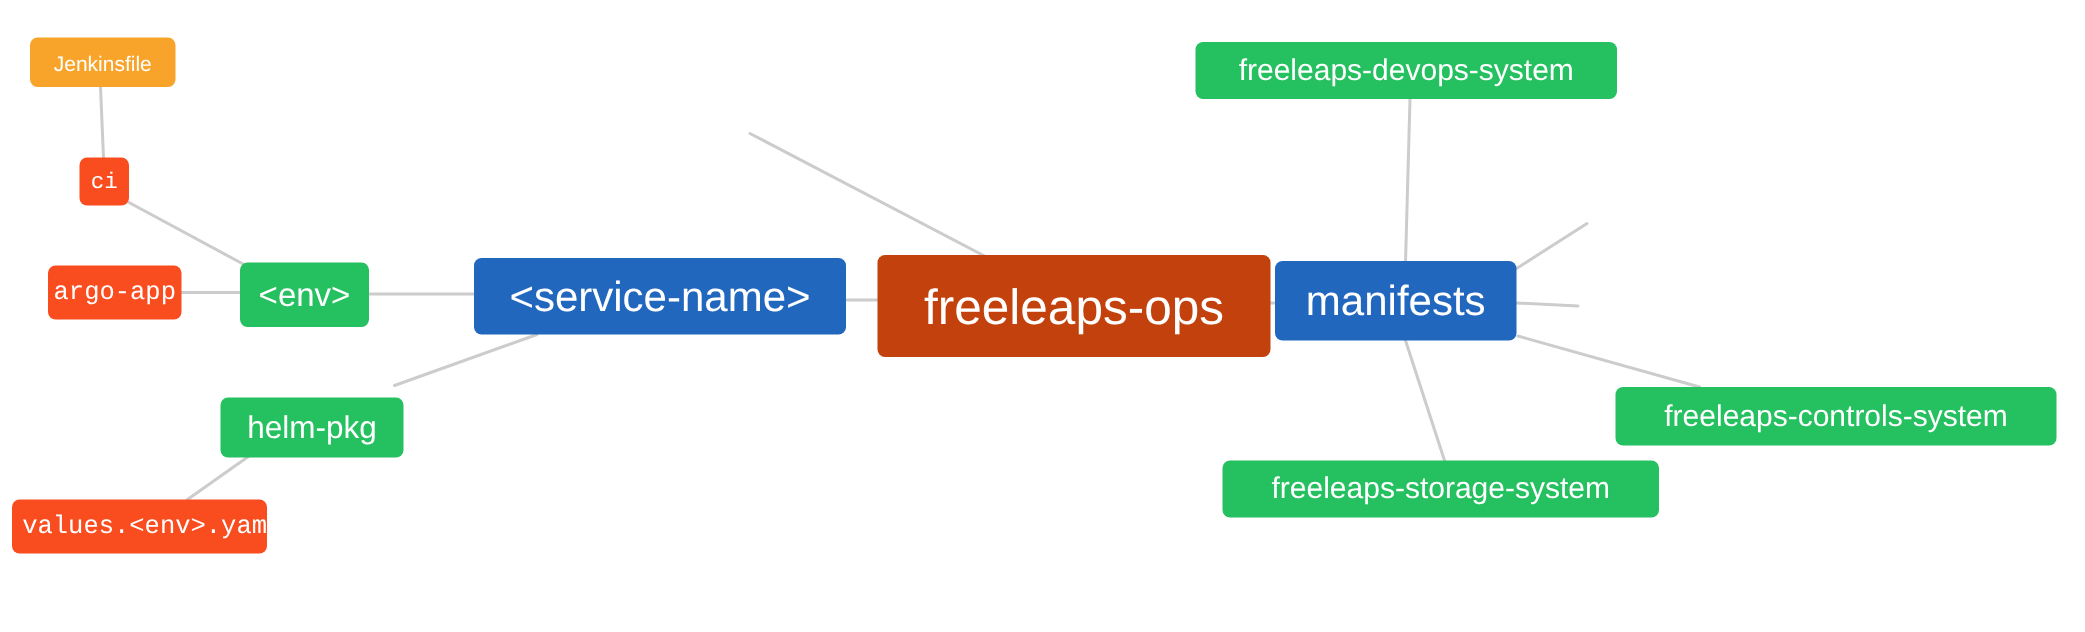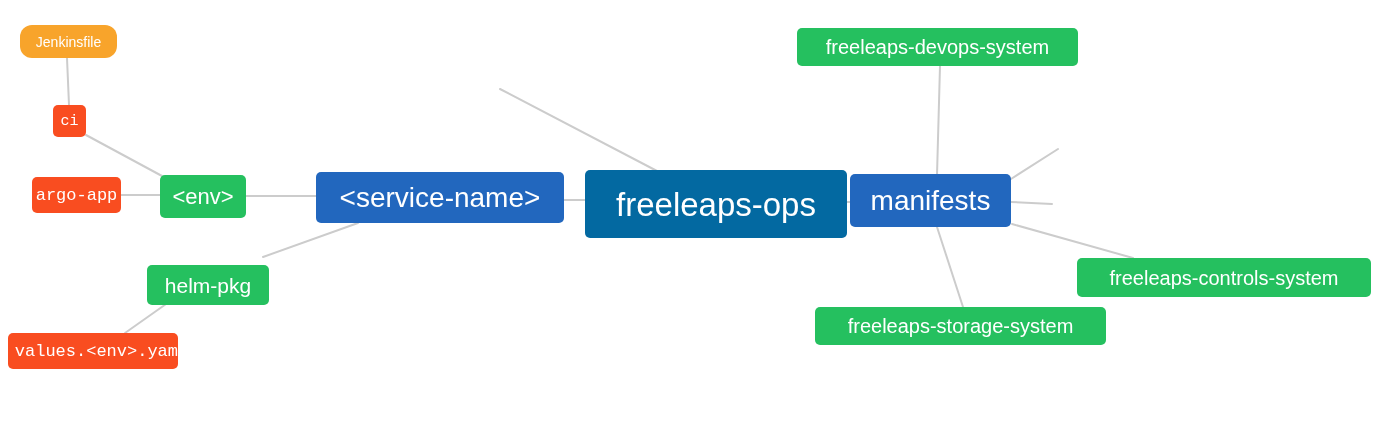--- a/index.html
+++ b/index.html
@@ -14,24 +14,24 @@
   .node{
     position:absolute;
     display:flex;align-items:center;justify-content:center;
     color:#ffffff;
     border-radius:5px;
     white-space:nowrap;
     cursor:pointer;
     line-height:1;
     box-sizing:border-box;
   }
-  .c-dark  {background:#0369a1;}
+  .c-dark  {background:#c2410c;}
   .c-blue  {background:#2267be;}
   .c-green {background:#25c05f;text-align:right;}
-  .c-orange{background:#f8a42b;border-radius:12px;}
+  .c-orange{background:#f8a42b;}
   .c-red   {background:#f94d20;font-family:Liberation Mono, monospace;}
 
   .f-root {font-size:33px;}
   .f-main {font-size:28px;}
   .f-sys  {font-size:20px;}
   .f-mid  {font-size:21px;}
   .f-env  {font-size:22px;}
   .f-sm   {font-size:17px;}
   .f-ci   {font-size:15px;}
   .f-jf   {font-size:14px;}

